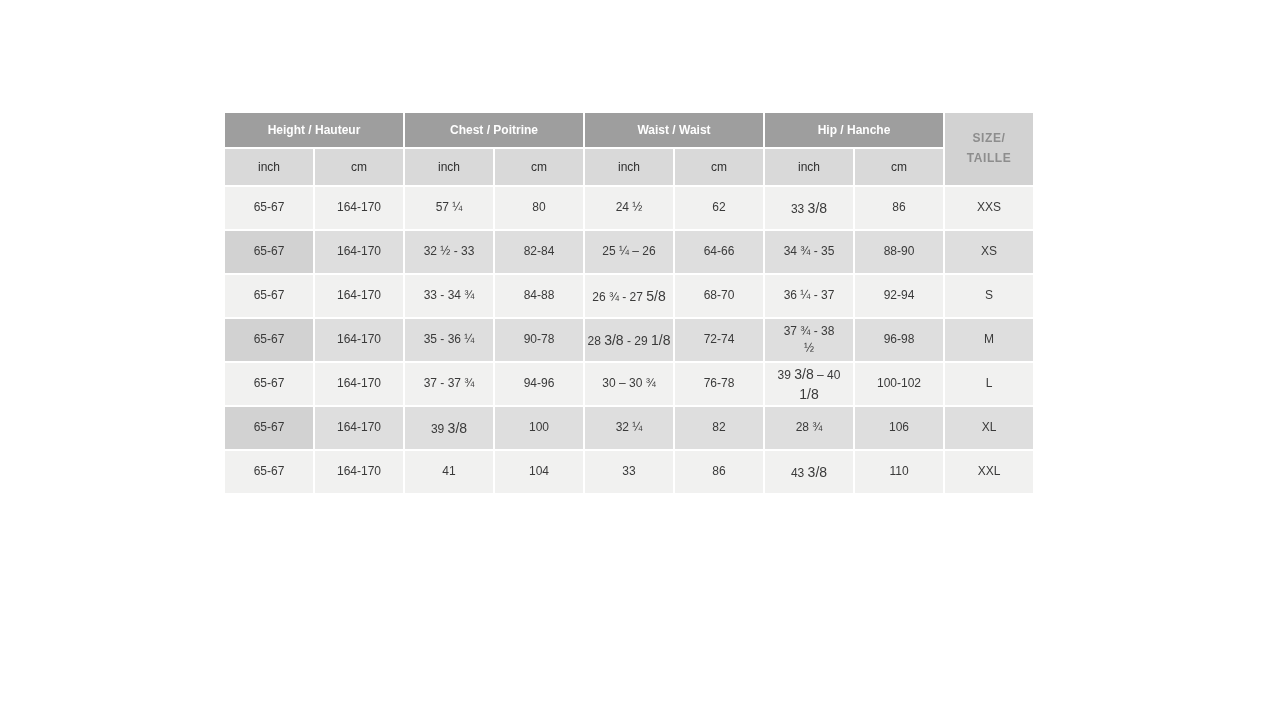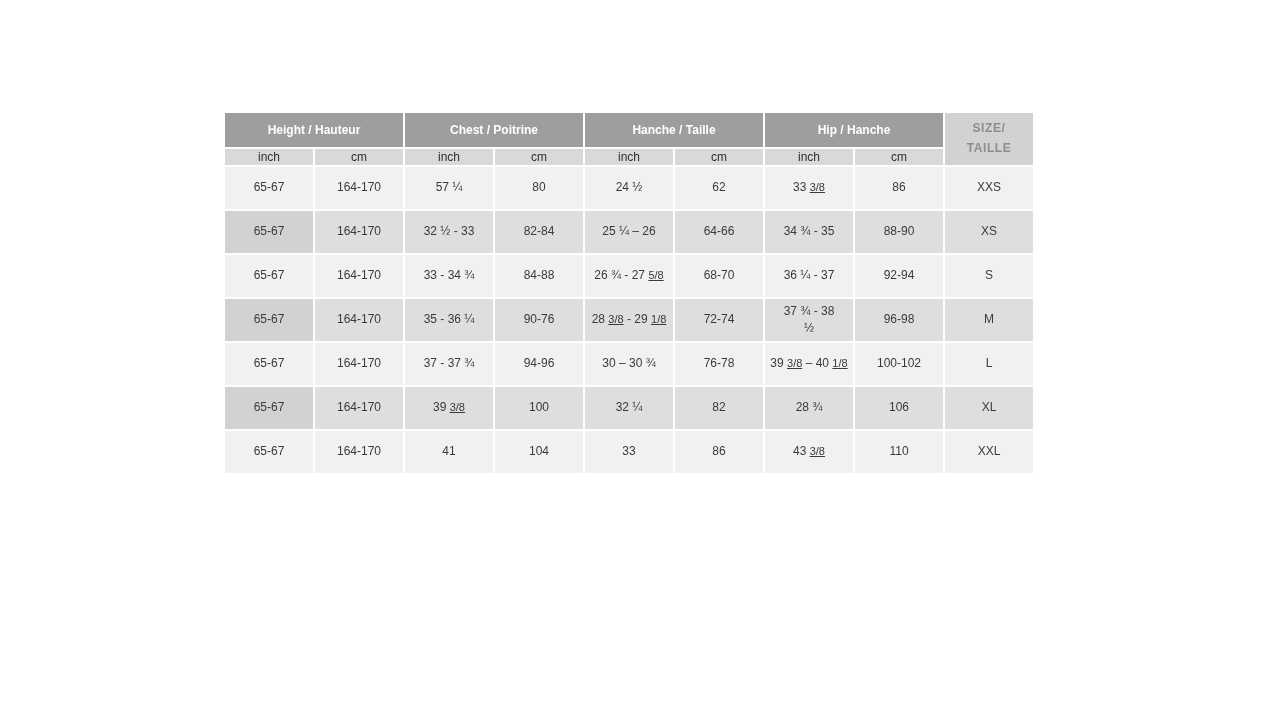--- a/index.html
+++ b/index.html
@@ -37,21 +37,21 @@
     color: #ffffff;
     font-weight: bold;
     font-size: 12px;
     height: 34px;
   }
   th.unit-header {
     background: #d9d9d9;
     color: #2f2f2f;
     font-weight: normal;
     font-size: 12px;
-    height: 16px;
+    height: 36px;
   }
   th.size-header {
     background: #d2d2d2;
     color: #8d8d8d;
     font-weight: bold;
     font-size: 12px;
     letter-spacing: 0.6px;
     white-space: pre-line;
     line-height: 1.65;
     margin-top: 40px;
@@ -59,21 +59,21 @@
   td.cell {
     font-size: 12px;
     color: #3a3a3a;
     height: 42px;
     white-space: pre-line;
     line-height: 1.45;
   }
   tr.row-light td { background: #f1f1f0; }
   tr.row-dark td { background: #dedede; }
   tr.row-dark td:first-child { background: #d2d2d2; }
-  .frac { font-size: 11px; text-decoration: underline; }
+  .frac { font-size: 14px; }
 </style>
 </head>
 <body>
 
 <div class="canvas">
   <div class="size-table-wrap">
     <table class="size-table">
       <colgroup>
         <col>
           <col>
@@ -83,21 +83,21 @@
           <col>
           <col>
           <col>
           <col>
       </colgroup>
 
       <tbody>
           <tr>
         <th class="group-header" colspan="2">Height / Hauteur</th>
         <th class="group-header" colspan="2">Chest / Poitrine</th>
-        <th class="group-header" colspan="2">Hanche / Taille</th>
+        <th class="group-header" colspan="2">Waist / Waist</th>
         <th class="group-header" colspan="2">Hip / Hanche</th>
         <th class="size-header" rowspan="2">SIZE/
 TAILLE</th>
       </tr>
 
       <tr>
         <th class="unit-header">inch</th>
         <th class="unit-header">cm</th>
         <th class="unit-header">inch</th>
         <th class="unit-header">cm</th>
@@ -140,21 +140,21 @@
         <td class="cell fmt">68-70</td>
         <td class="cell fmt">36 ¼  - 37</td>
         <td class="cell fmt">92-94</td>
         <td class="cell">S</td>
       </tr>
 
       <tr class="row-dark">
         <td class="cell fmt">65-67</td>
         <td class="cell fmt">164-170</td>
         <td class="cell fmt">35 - 36 ¼</td>
-        <td class="cell fmt">90-76</td>
+        <td class="cell fmt">90-78</td>
         <td class="cell fmt">28 <span class="frac">3/8</span> - 29 <span class="frac">1/8</span></td>
         <td class="cell fmt">72-74</td>
         <td class="cell fmt">37 ¾  -  38
 ½</td>
         <td class="cell fmt">96-98</td>
         <td class="cell">M</td>
       </tr>
 
       <tr class="row-light">
         <td class="cell fmt">65-67</td>

